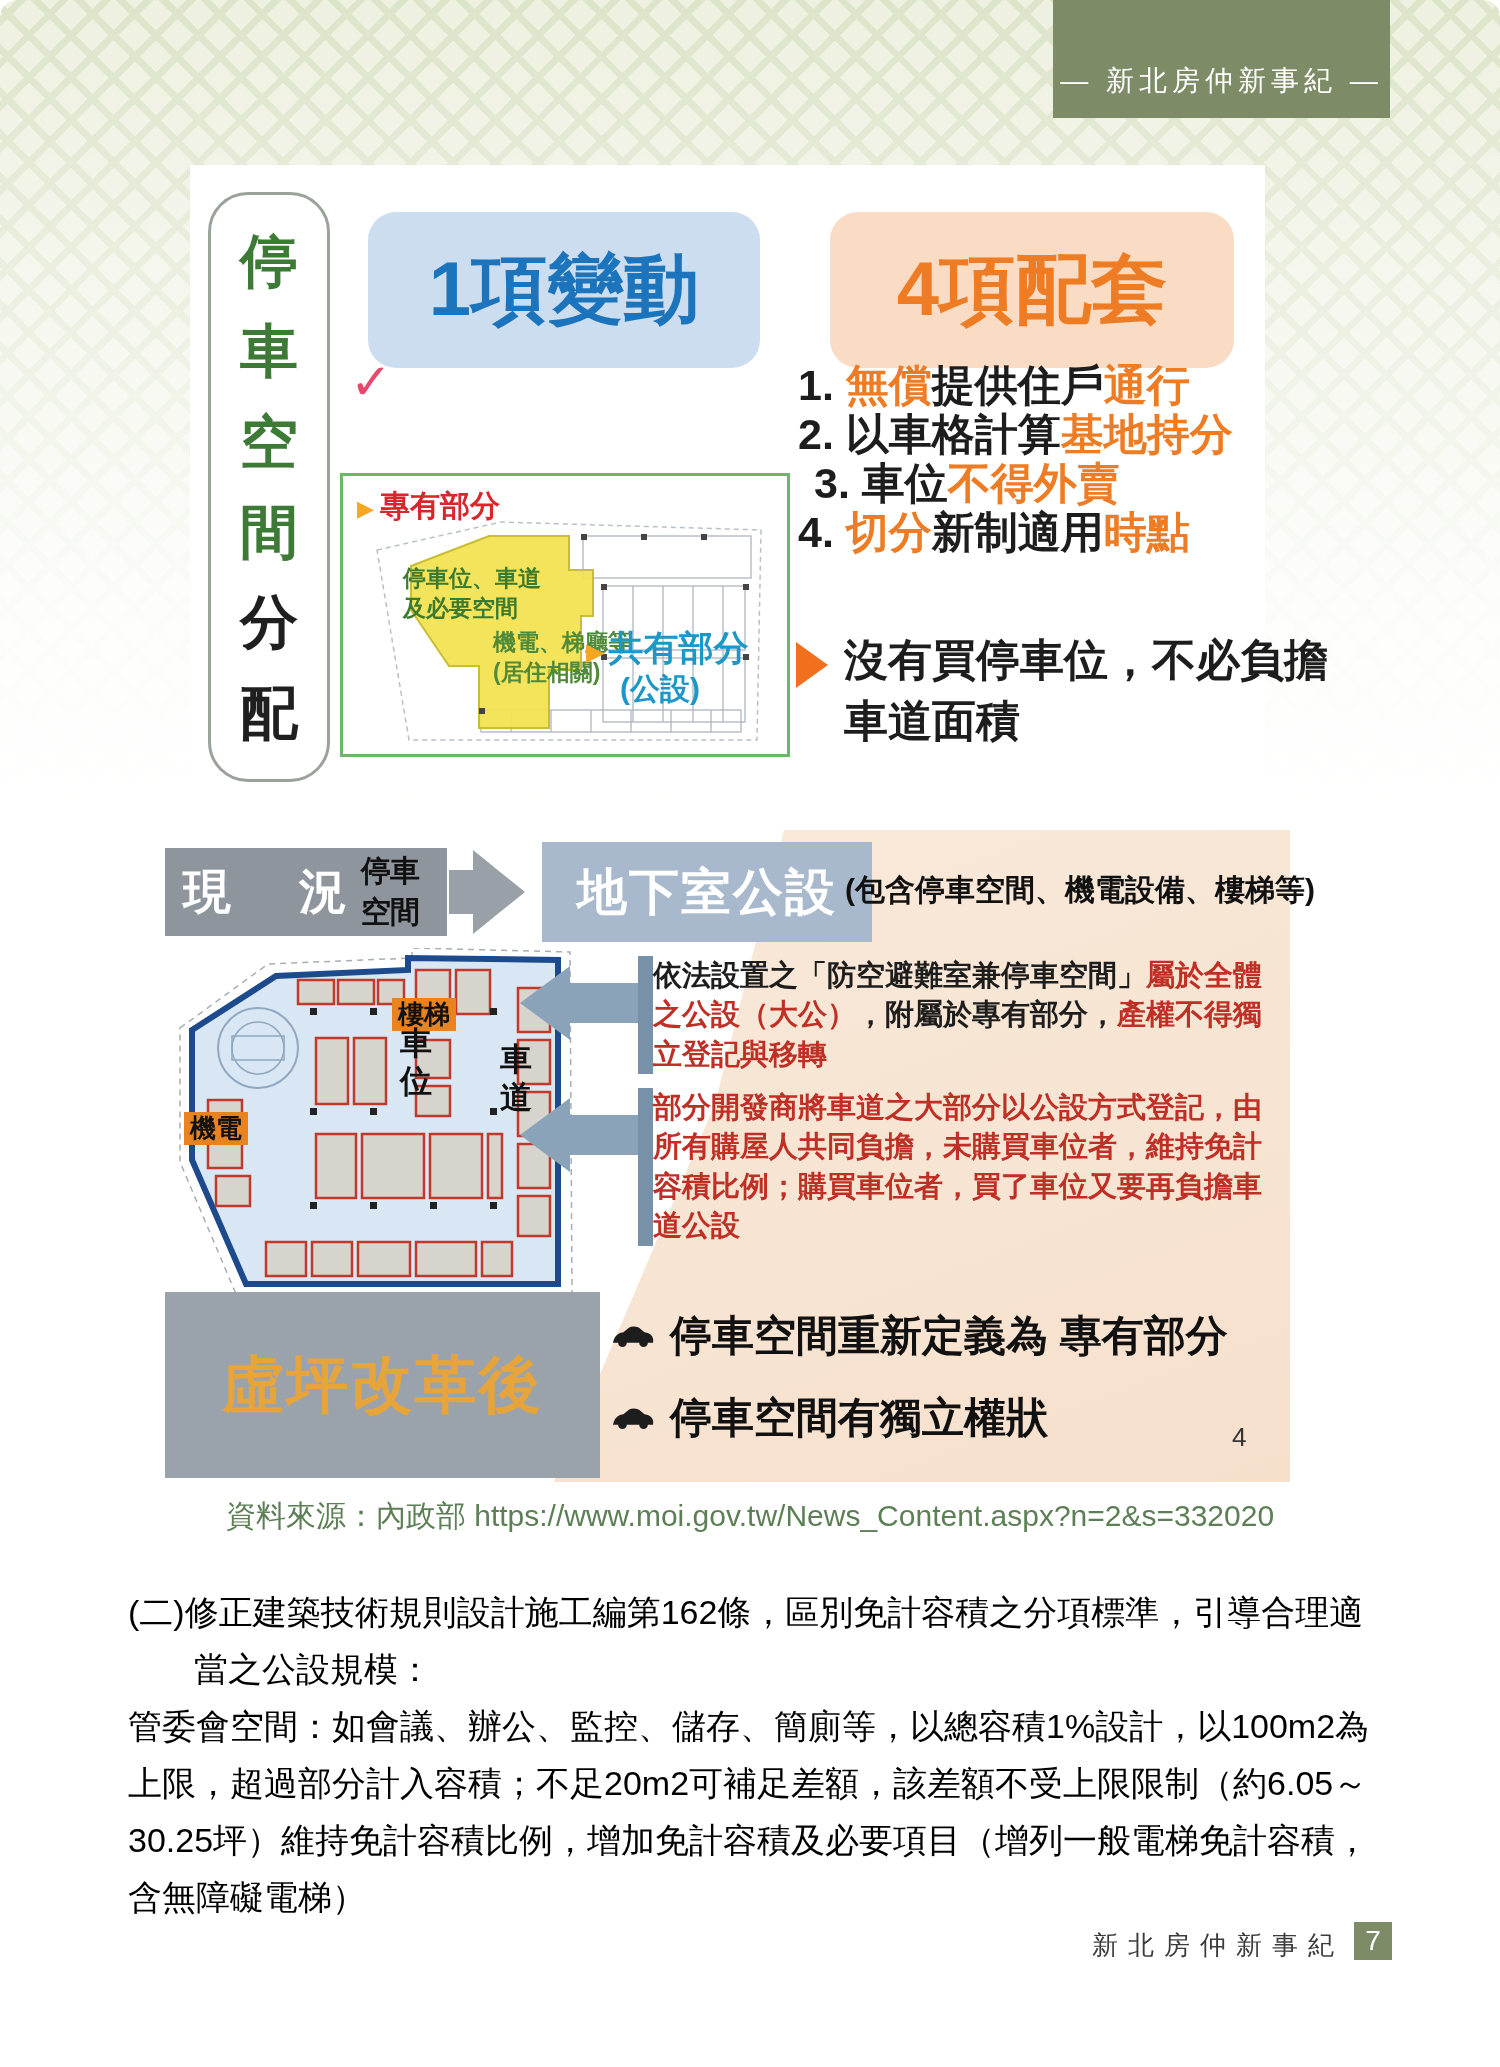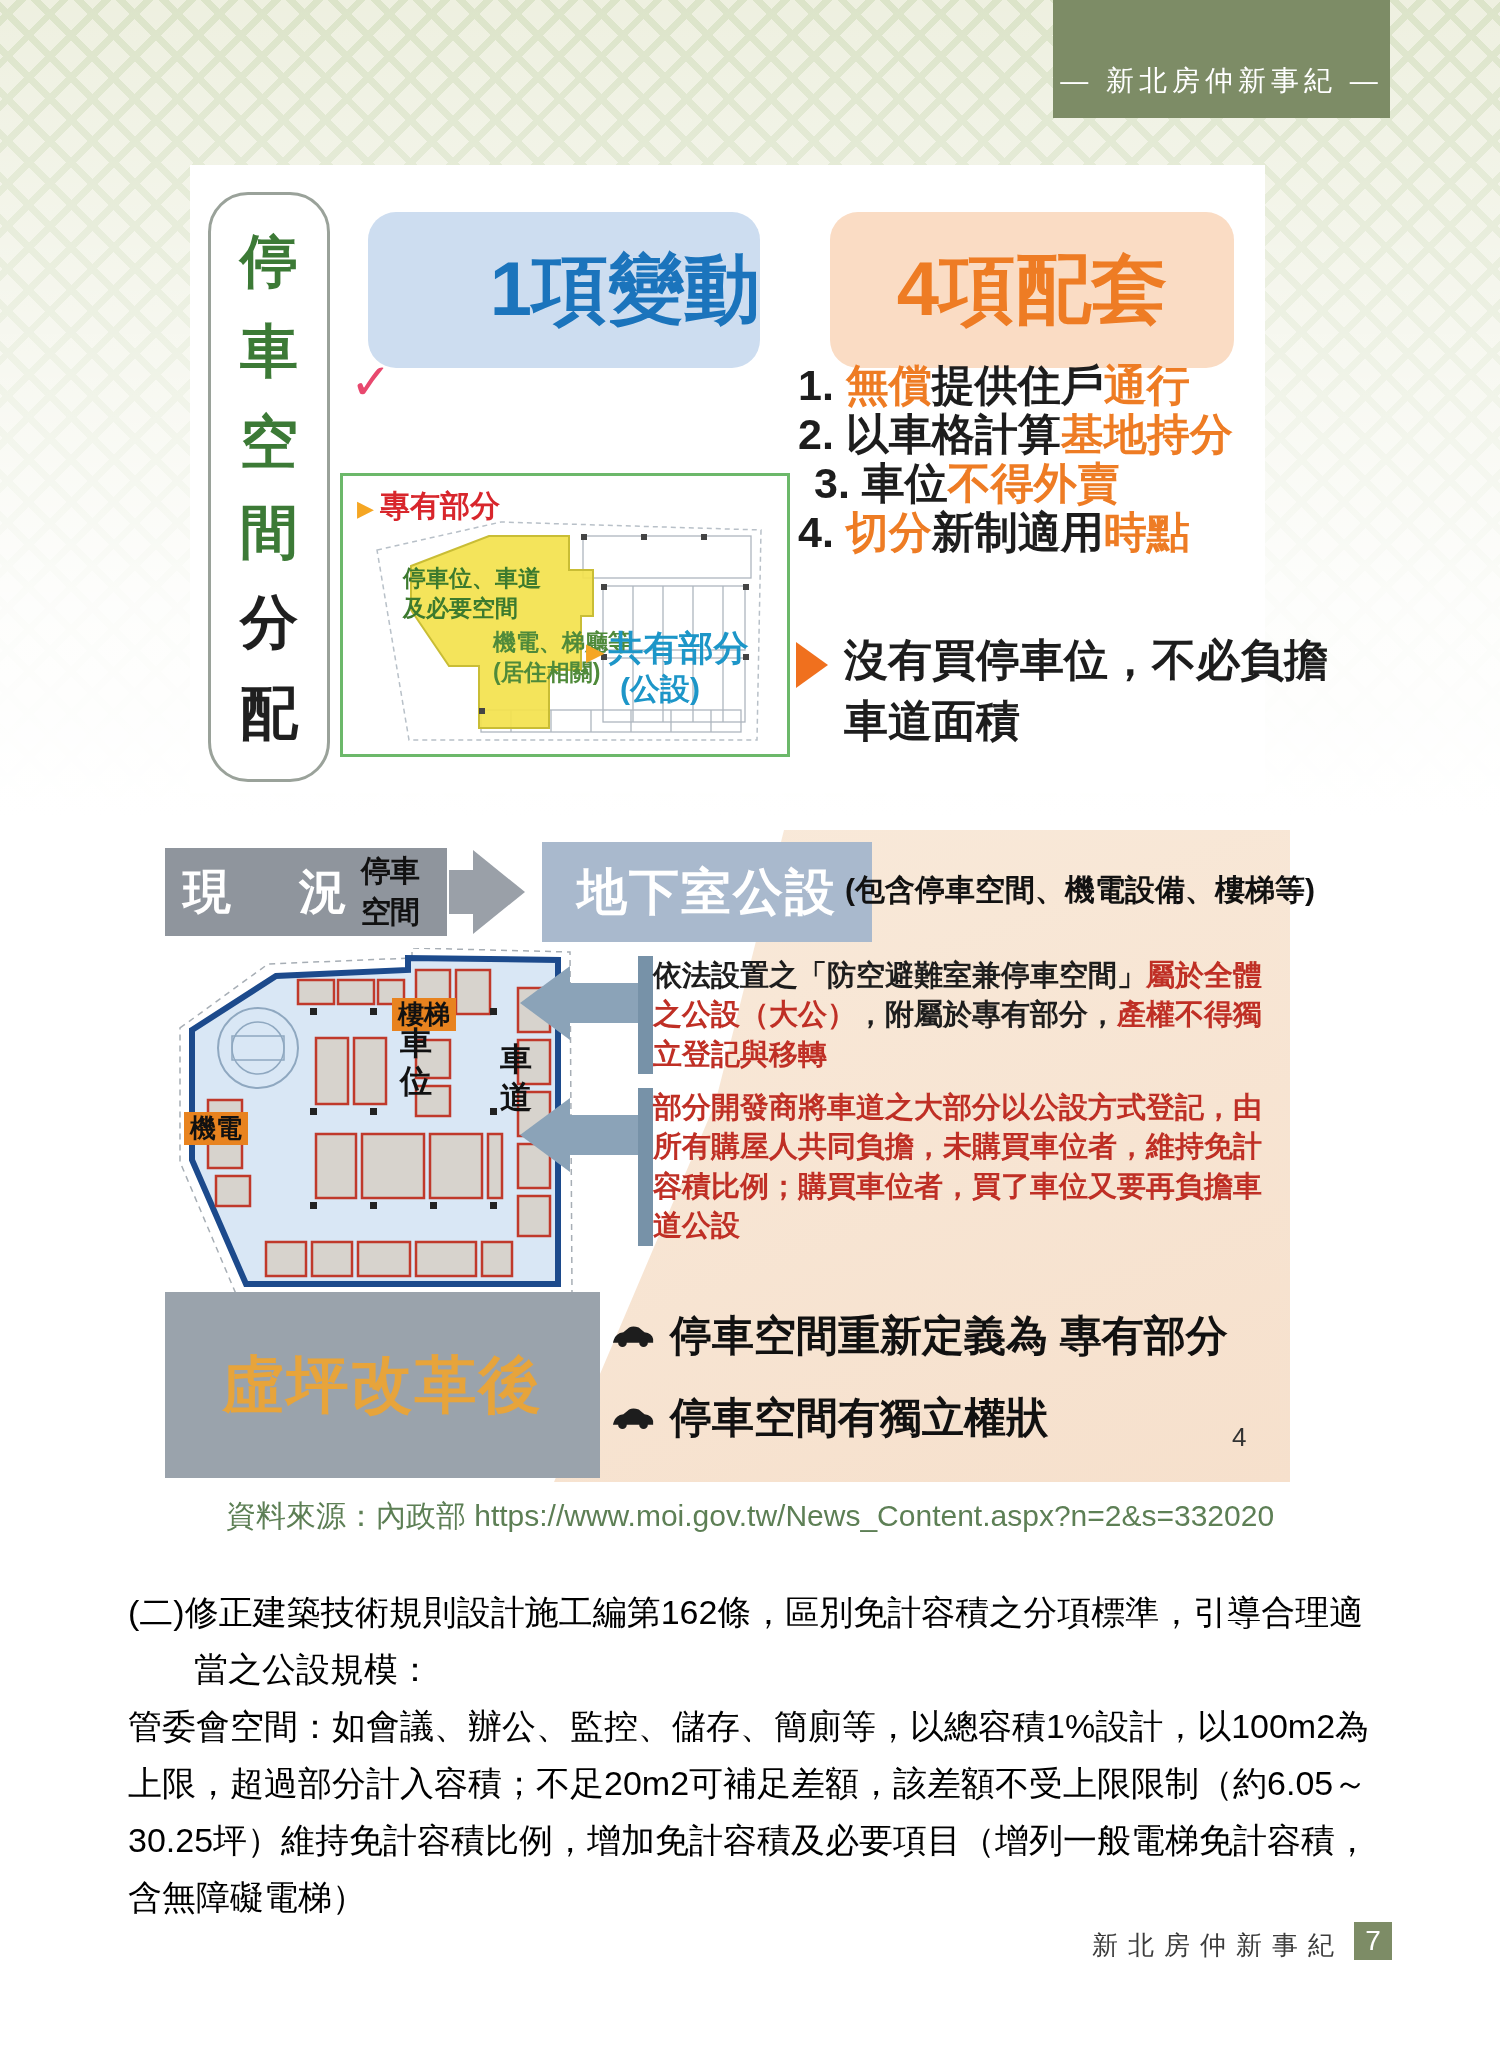--- a/index.html
+++ b/index.html
@@ -1,17 +1,17 @@
 <!DOCTYPE html>
 <html><head>
 <meta charset="utf-8">
 <style>
   html,body{margin:0;padding:0;background:#ffffff;}
   body{font-family:"Liberation Sans","DejaVu Sans",sans-serif;}
-  .page{position:relative;width:1500px;height:2067px;background:#fff;overflow:hidden;}
+  .page{position:relative;width:1500px;height:2067px;background:#fff;overflow:hidden;border-radius:17px;}
 
   
   .bg-band{position:absolute;left:0;top:0;width:1500px;height:860px;
     background:
       repeating-linear-gradient(45deg, #dce4c9 0 7px, transparent 7px 30px),
       repeating-linear-gradient(-45deg, #dce4c9 0 7px, transparent 7px 30px),
       #eef0e0;}
   .bg-fade{position:absolute;left:0;top:0;width:1500px;height:860px;
     background:linear-gradient(to bottom, rgba(255,255,255,0) 0%, rgba(255,255,255,.45) 35%, rgba(255,255,255,.9) 70%, #fff 95%);}
 
@@ -23,21 +23,21 @@
   .info1{position:absolute;left:190px;top:165px;width:1075px;height:628px;background:#fff;}
   .side-pill{position:absolute;left:18px;top:27px;width:122px;height:590px;border:3px solid #9aa29a;
     border-radius:40px;background:#fff;box-sizing:border-box;display:flex;flex-direction:column;
     align-items:center;justify-content:center;}
   .side-pill .g,.side-pill .b{width:60px;font-size:58px;font-weight:bold;line-height:1.56;
     text-align:center;word-break:break-all;}
   .side-pill .g{color:#3c7a36;}
   .side-pill .b{color:#1f1f1f;}
 
   .change-box{position:absolute;left:178px;top:47px;width:392px;height:156px;background:#cdddf0;
-    border-radius:28px;display:flex;align-items:center;justify-content:flex-end;}
+    border-radius:28px;display:flex;align-items:center;justify-content:center;}
   .change-box .t{color:#1b74bc;font-size:76px;font-weight:bold;}
 
   .check-row{position:absolute;left:160px;top:190px;display:flex;}
   .check-row .mark{color:#e8486e;font-size:50px;font-weight:bold;margin:0 18px 0 0;line-height:1.1;}
   .check-row .txt{width:395px;font-size:46px;font-weight:bold;line-height:1.45;word-break:break-all;}
 
   .green-box{position:absolute;left:150px;top:308px;width:450px;height:284px;border:3px solid #6cb86a;
     background:#fff;box-sizing:border-box;}
   .owned-label{position:absolute;left:14px;top:10px;font-size:30px;font-weight:bold;color:#d8262c;
     white-space:nowrap;}

